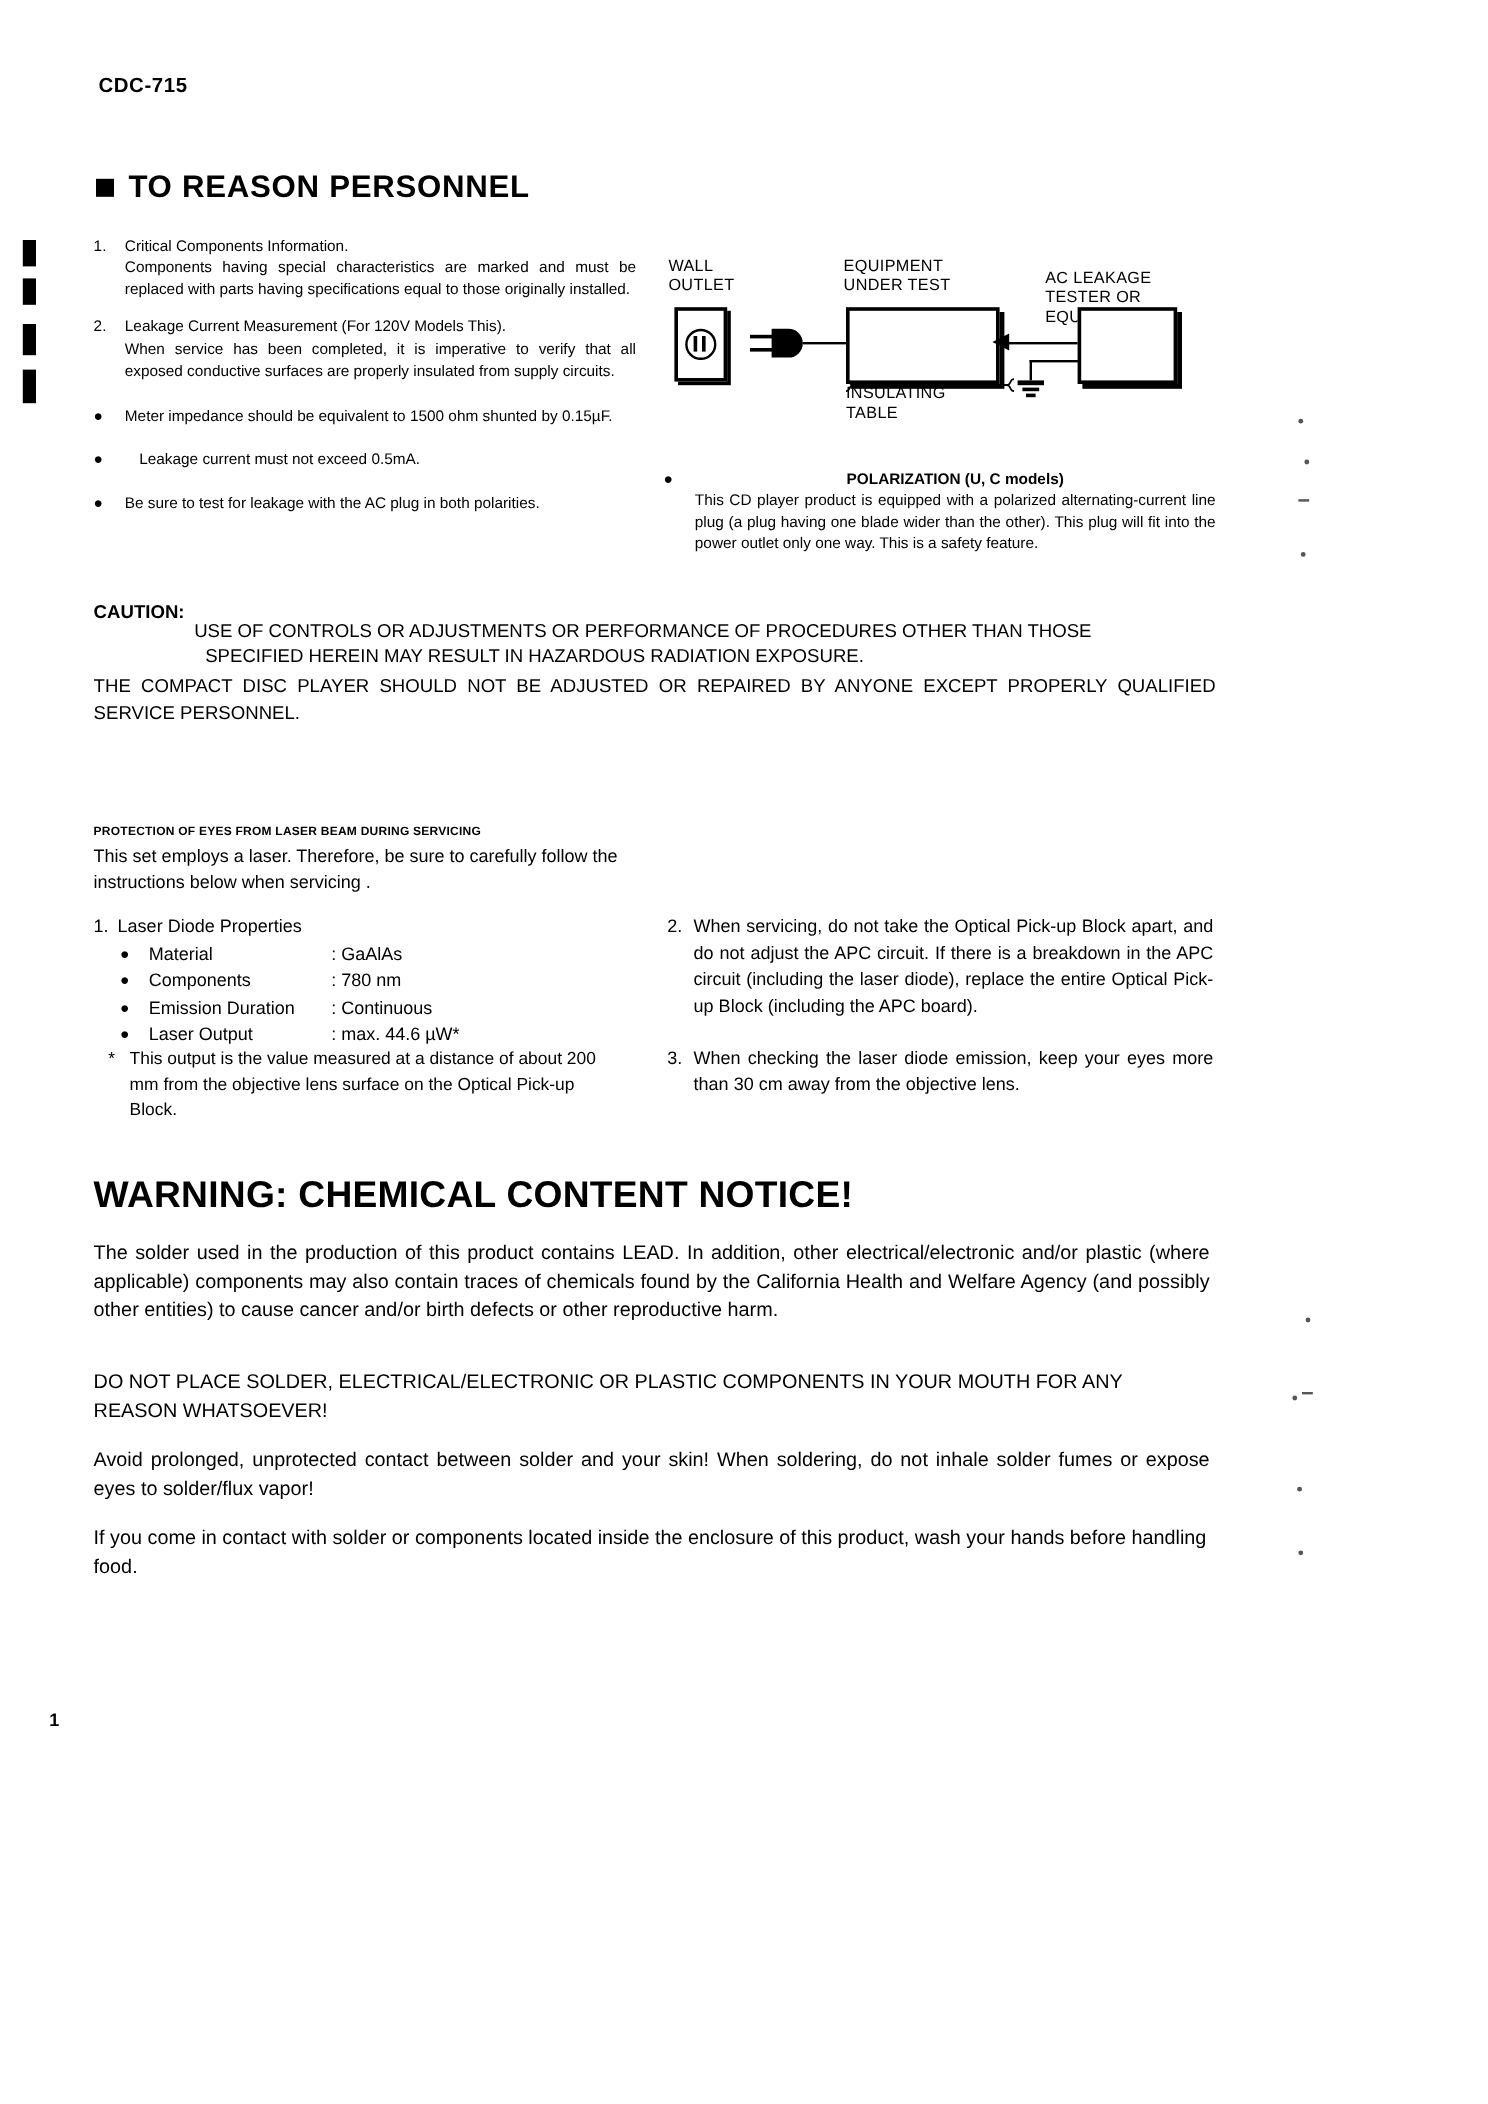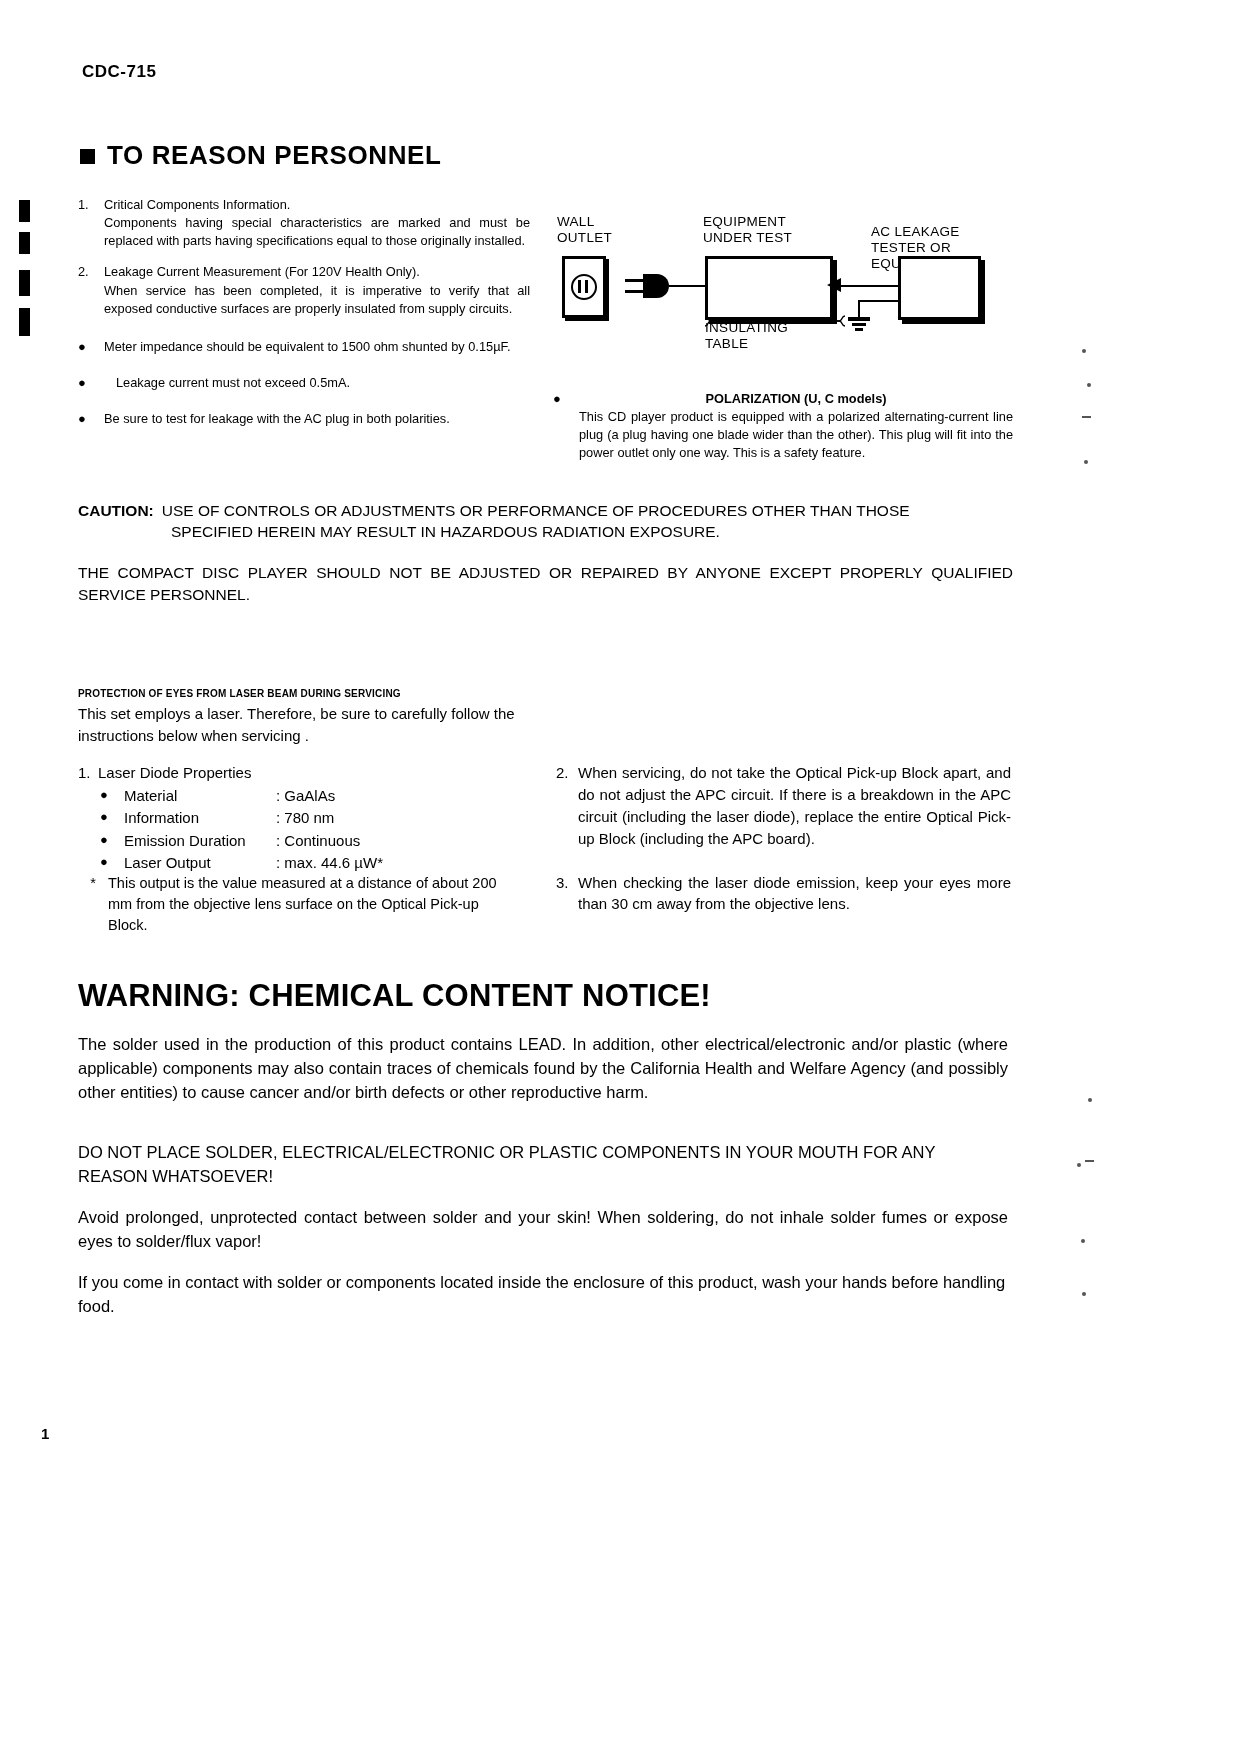--- a/index.html
+++ b/index.html
@@ -255,21 +255,21 @@
     width: 935px;
     font-size: 15.5px;
     line-height: 1.38;
   }
   .caution .row { display: flex; }
   .caution .word {
     font-weight: bold;
     flex: 0 0 auto;
     padding-right: 8px;
   }
-  .caution .ctext { flex: 1; }
+  .caution .ctext { flex: 1; margin-top: 16px; }
   .caution .ctext2 { margin-left: 93px; }
 
   .disc {
     position: absolute;
     left: 78px;
     top: 562px;
     width: 935px;
     font-size: 15.5px;
     line-height: 1.4;
     text-align: justify;
@@ -390,21 +390,21 @@
       <div class="num">1.</div>
       <div class="body">
         <div style="text-align:left">Critical Components Information.</div>
         <div>Components having special characteristics are marked and must be replaced with parts having specifications equal to those originally installed.</div>
       </div>
     </div>
 
     <div class="num-item">
       <div class="num">2.</div>
       <div class="body">
-        <div style="text-align:left">Leakage Current Measurement (For 120V Health Only).</div>
+        <div style="text-align:left">Leakage Current Measurement (For 120V Models This).</div>
         <div>When service has been completed, it is imperative to verify that all exposed conductive surfaces are properly insulated from supply circuits.</div>
       </div>
     </div>
 
     <div style="height:7px"></div>
 
     <div class="bul-item">
       <div class="bul">●</div>
       <div class="body">Meter impedance should be equivalent to 1500 ohm shunted by 0.15µF.</div>
     </div>
@@ -494,21 +494,21 @@
       <div>Laser Diode Properties</div>
     </div>
 
     <div class="spec-row">
       <div class="sb">●</div>
       <div class="sk">Material</div>
       <div class="sv">: GaAlAs</div>
     </div>
     <div class="spec-row">
       <div class="sb">●</div>
-      <div class="sk">Information</div>
+      <div class="sk">Components</div>
       <div class="sv">: 780 nm</div>
     </div>
     <div class="spec-row">
       <div class="sb">●</div>
       <div class="sk">Emission Duration</div>
       <div class="sv">: Continuous</div>
     </div>
     <div class="spec-row">
       <div class="sb">●</div>
       <div class="sk">Laser Output</div>

